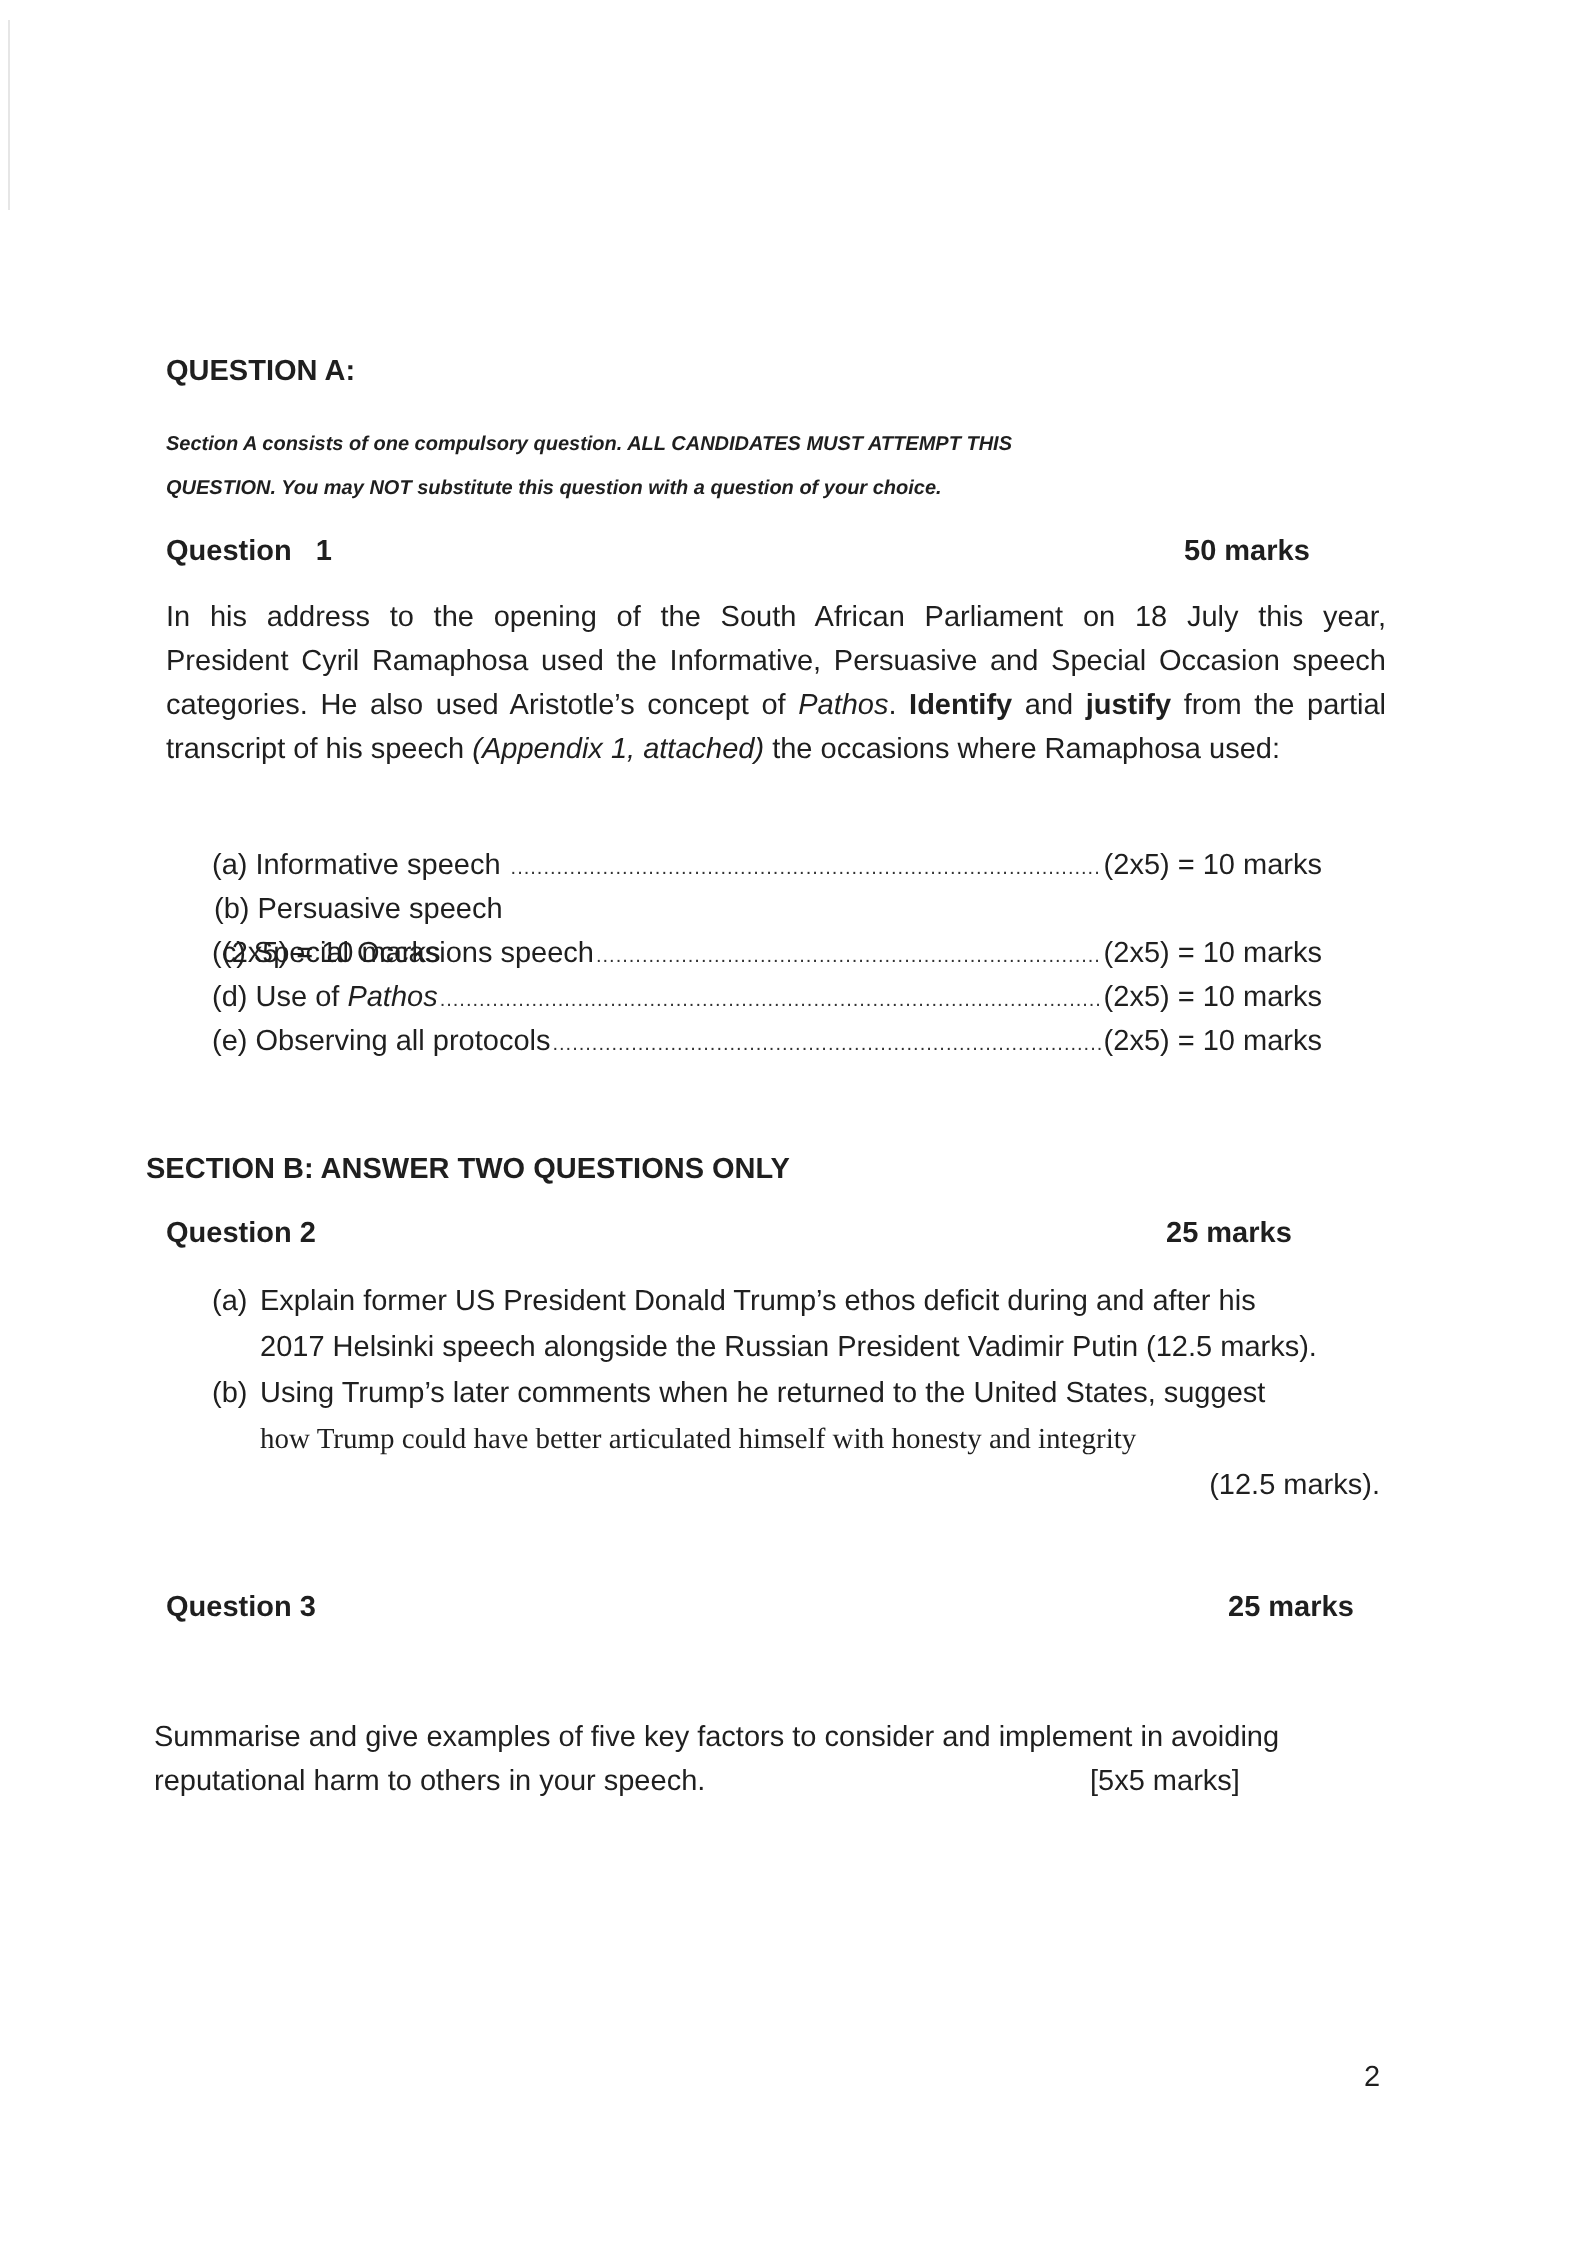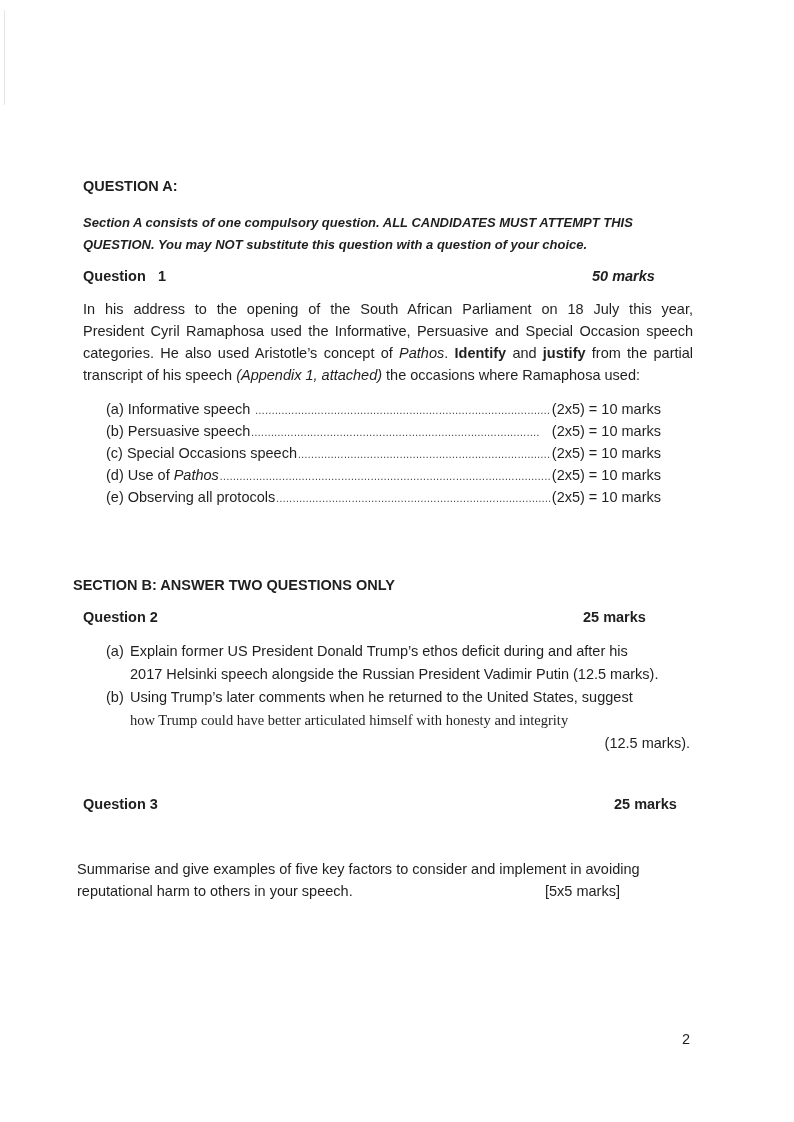--- a/index.html
+++ b/index.html
@@ -8,29 +8,29 @@
     font-family: "Liberation Sans", "DejaVu Sans", sans-serif;
     color: #1f1f1f; font-size: 14.5px;
   }
   .scanline {
     position: absolute; left: 4px; top: 10px; width: 1px; height: 95px;
     background: #e6e6e6;
   }
   .abs { position: absolute; white-space: nowrap; }
   .bold { font-weight: bold; }
   .heading { font-size: 14.5px; font-weight: bold; }
-  .instr { font-size: 13px; font-weight: bold; font-style: italic; line-height: 22px; }
+  .instr { font-size: 10px; font-weight: bold; font-style: italic; line-height: 22px; }
   .para { position: absolute; left: 83px; width: 610px; line-height: 22px; text-align: justify; font-size: 14.5px; }
   .para .line { display: block; text-align: justify; text-align-last: justify; white-space: nowrap; }
   .para .line.last { text-align-last: left; }
   .item {
     position: absolute; left: 106px; width: 555px; height: 22px; line-height: 22px;
     display: flex; align-items: baseline; font-size: 14.5px;
   }
-  .item .label { white-space: nowrap; }
+  .item .label { white-space: nowrap; margin-top: 24px; }
   .item .dots {
     flex: 1; overflow: hidden; white-space: nowrap; margin: 0 1px;
     font-size: 10px; letter-spacing: 0.5px; color: #333;
   }
   .item .dots::before {
     content: "................................................................................................................................................................";
   }
   .item .marks { white-space: nowrap; }
   .sub {
     position: absolute; left: 106px; width: 590px; line-height: 23px; font-size: 14.5px;
@@ -43,35 +43,35 @@
 <body>
 
 <div class="scanline"></div>
 
 <div class="abs heading" style="left:83px; top:178px;">QUESTION A:</div>
 
 <div class="abs instr" style="left:83px; top:212px;">Section A consists of one compulsory question. ALL CANDIDATES MUST ATTEMPT THIS</div>
 <div class="abs instr" style="left:83px; top:234px;">QUESTION. You may NOT substitute this question with a question of your choice.</div>
 
 <div class="abs bold" style="left:83px; top:268px; white-space:pre;">Question   1</div>
-<div class="abs bold" style="left:592px; top:268px;font-style:italic;">50 marks</div>
+<div class="abs bold" style="left:592px; top:268px;">50 marks</div>
 
 <div class="para" style="top:298px;">
   <span class="line">In his address to the opening of the South African Parliament on 18 July this year,</span>
   <span class="line">President Cyril Ramaphosa used the Informative, Persuasive and Special Occasion speech</span>
   <span class="line"><span>categories. He also used Aristotle’s concept of </span><i>Pathos</i><span>. </span><b>Identify</b><span> and </span><b>justify</b><span> from the partial</span></span>
   <span class="line last"><span>transcript of his speech </span><i>(Appendix 1, attached)</i><span> the occasions where Ramaphosa used:</span></span>
 </div>
 
 <div class="item" style="top:398px;">
   <span class="label" style="white-space:pre;">(a) Informative speech </span>
   <span class="dots"></span>
   <span class="marks">(2x5) = 10 marks</span>
 </div>
-<div class="item" style="top:420px;">
+<div class="item" style="top:420px;flex-direction:column;">
   <span class="label">(b) Persuasive speech</span>
   <span class="dots" style="margin-right:8px;"></span>
   <span class="marks" style="white-space:pre;"> (2x5) = 10 marks</span>
 </div>
 <div class="item" style="top:442px;">
   <span class="label">(c) Special Occasions speech</span>
   <span class="dots"></span>
   <span class="marks">(2x5) = 10 marks</span>
 </div>
 <div class="item" style="top:464px;">

